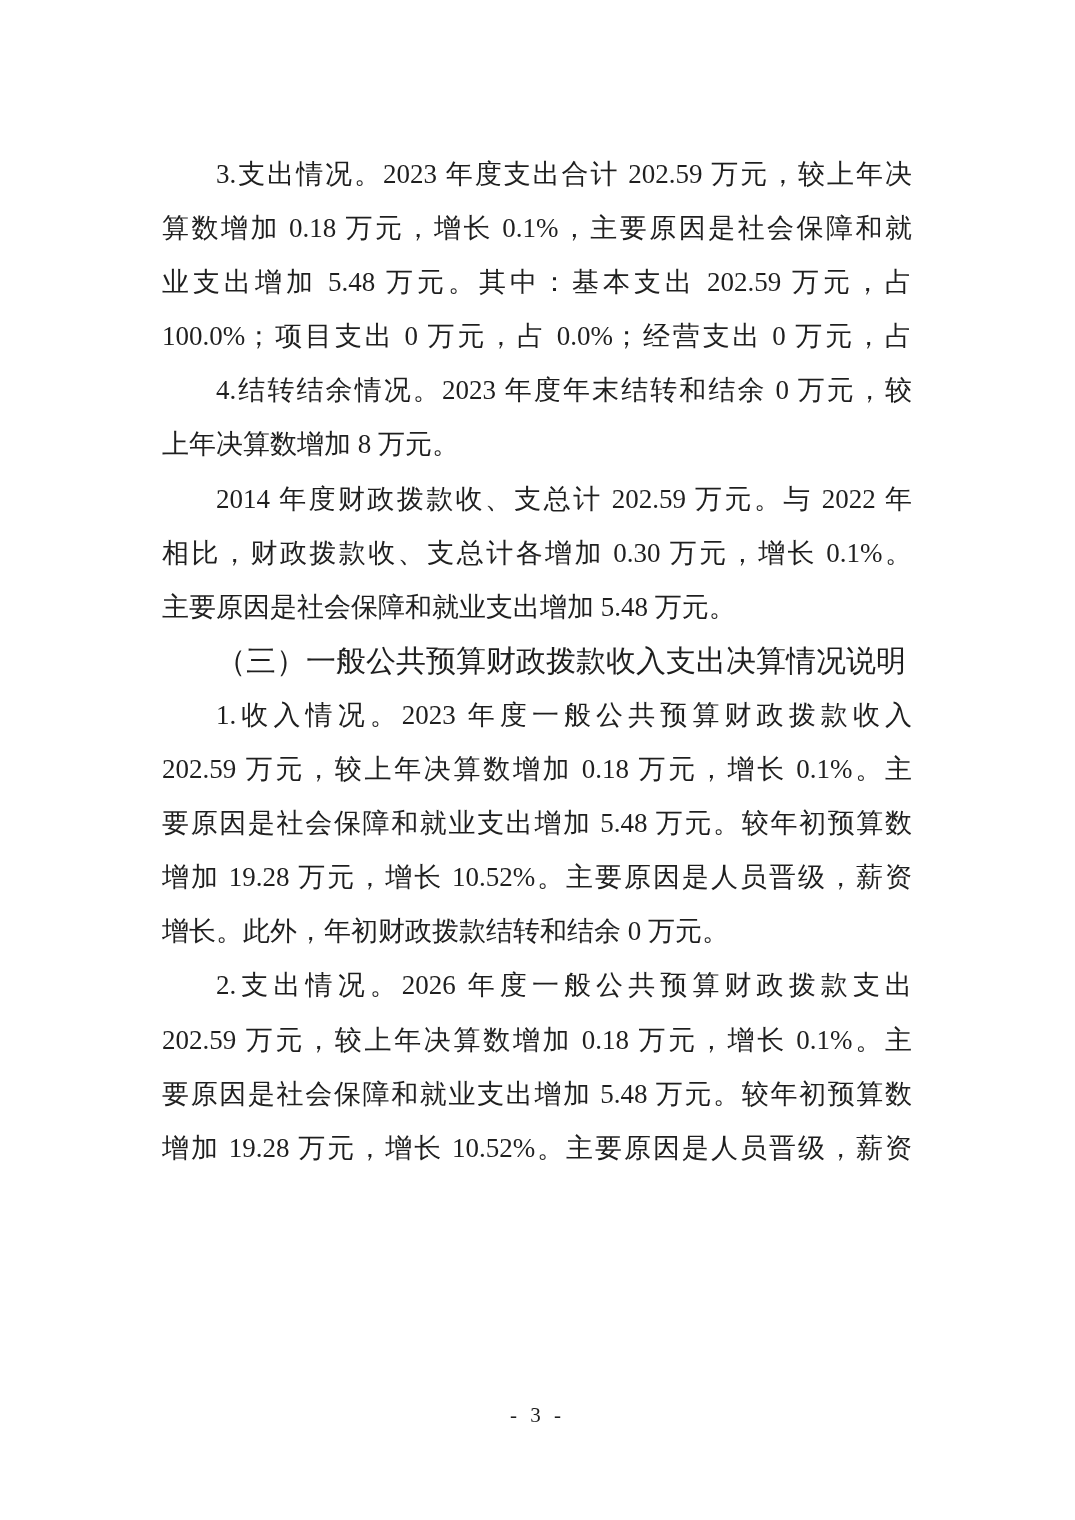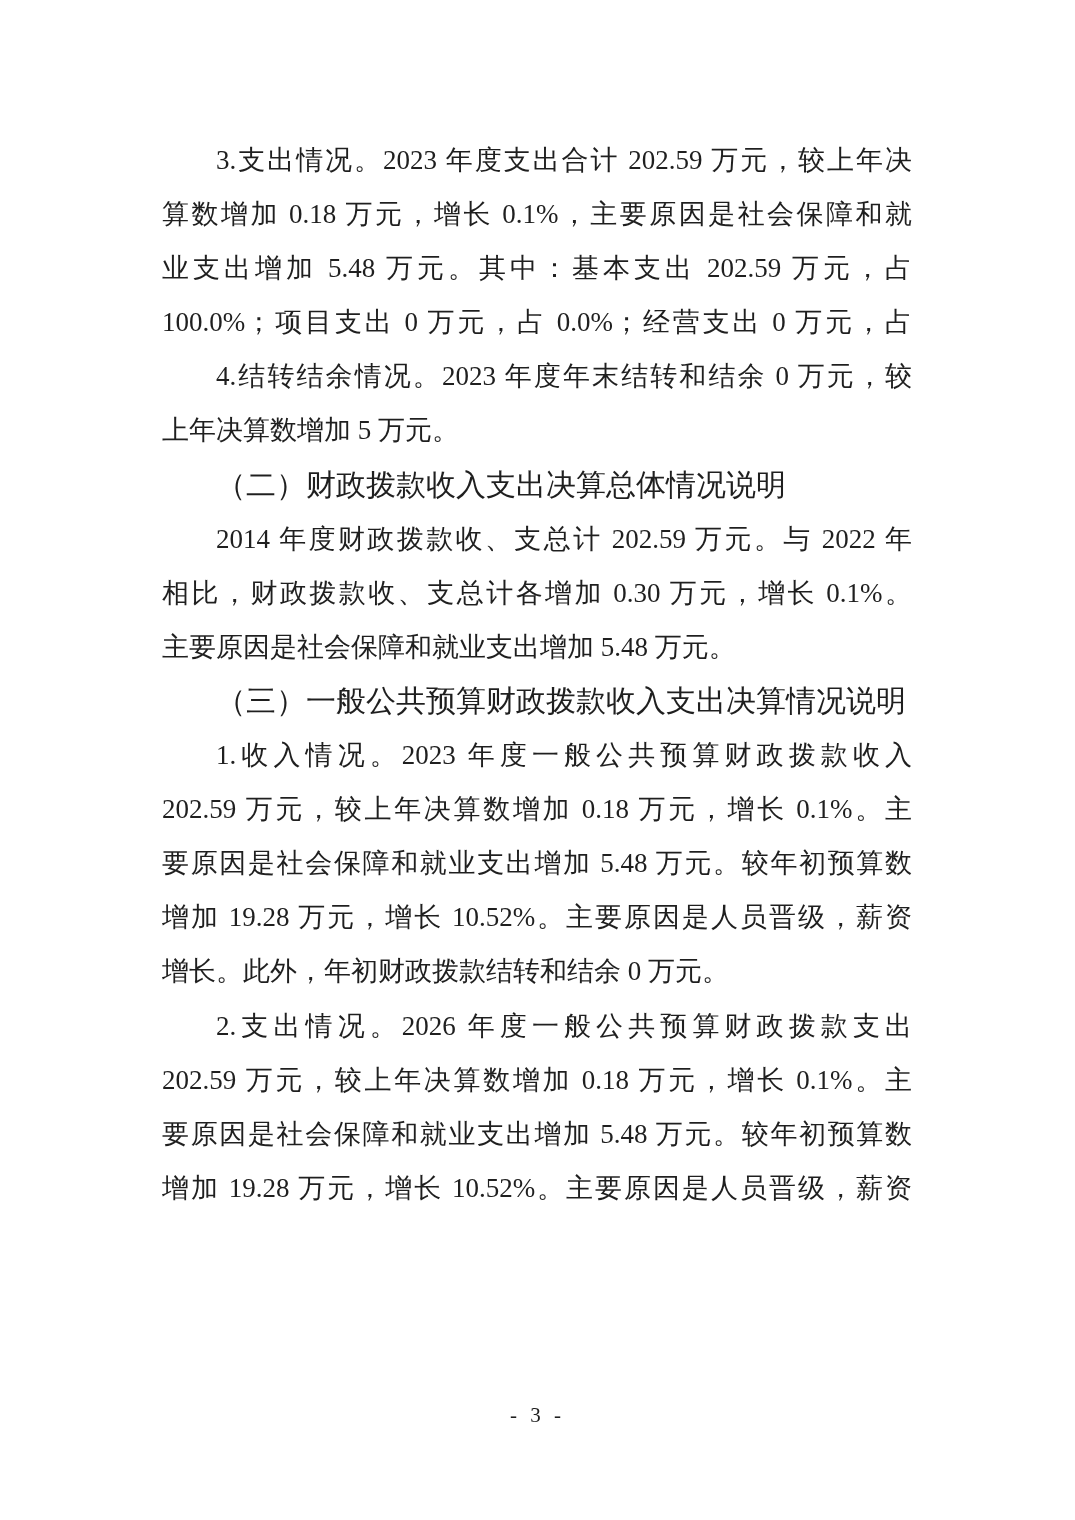--- a/index.html
+++ b/index.html
@@ -12,21 +12,21 @@
     width: 1075px;
     height: 1520px;
     background: #ffffff;
     overflow: hidden;
     font-family: "Liberation Serif", "DejaVu Serif", serif;
     color: #1f1f1f;
   }
   .content {
     position: absolute;
     left: 162px;
-    top: 133px;
+    top: 147px;
     width: 750px;
   }
   .para { margin: 0; padding: 0; }
   .line {
     display: block;
     font-size: 27px;
     line-height: 54.1px;
     max-height: 54.2px;
     overflow: hidden;
     text-align: justify;
@@ -65,26 +65,23 @@
 
     <div class="para">
       <div class="line first">3.支出情况。2023 年度支出合计 202.59 万元，较上年决</div>
       <div class="line">算数增加 0.18 万元，增长 0.1%，主要原因是社会保障和就</div>
       <div class="line">业支出增加 5.48 万元。其中：基本支出 202.59 万元，占</div>
       <div class="line">100.0%；项目支出 0 万元，占 0.0%；经营支出 0 万元，占</div>
     </div>
 
     <div class="para">
       <div class="line first">4.结转结余情况。2023 年度年末结转和结余 0 万元，较</div>
-      <div class="line last">上年决算数增加 5 万元。</div>
+      <div class="line last">上年决算数增加 8 万元。</div>
     </div>
 
-    <div class="para heading">
-      <div class="line last">（二）财政拨款收入支出决算总体情况说明</div>
-    </div>
 
     <div class="para">
       <div class="line first">2014 年度财政拨款收、支总计 202.59 万元。与 2022 年</div>
       <div class="line">相比，财政拨款收、支总计各增加 0.30 万元，增长 0.1%。</div>
       <div class="line last">主要原因是社会保障和就业支出增加 5.48 万元。</div>
     </div>
 
     <div class="para heading">
       <div class="line last">（三）一般公共预算财政拨款收入支出决算情况说明</div>
     </div>

